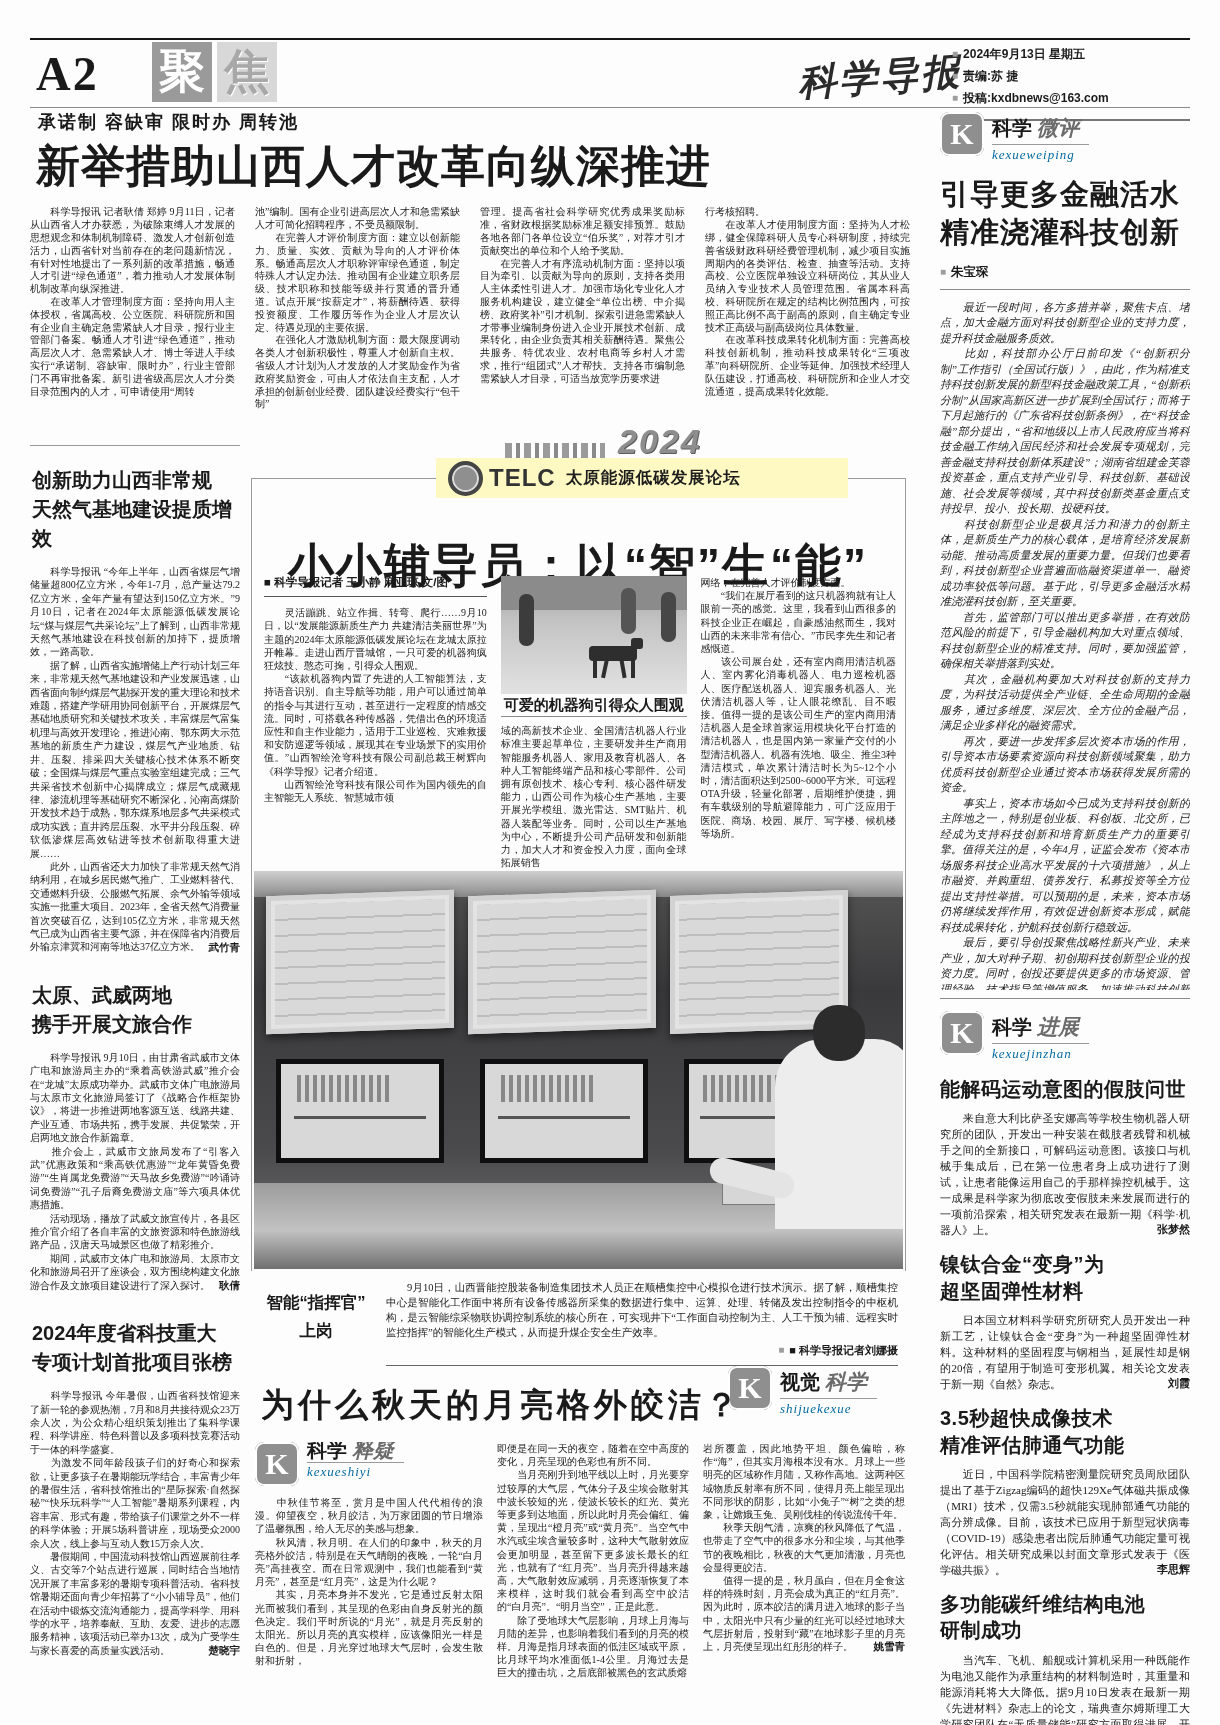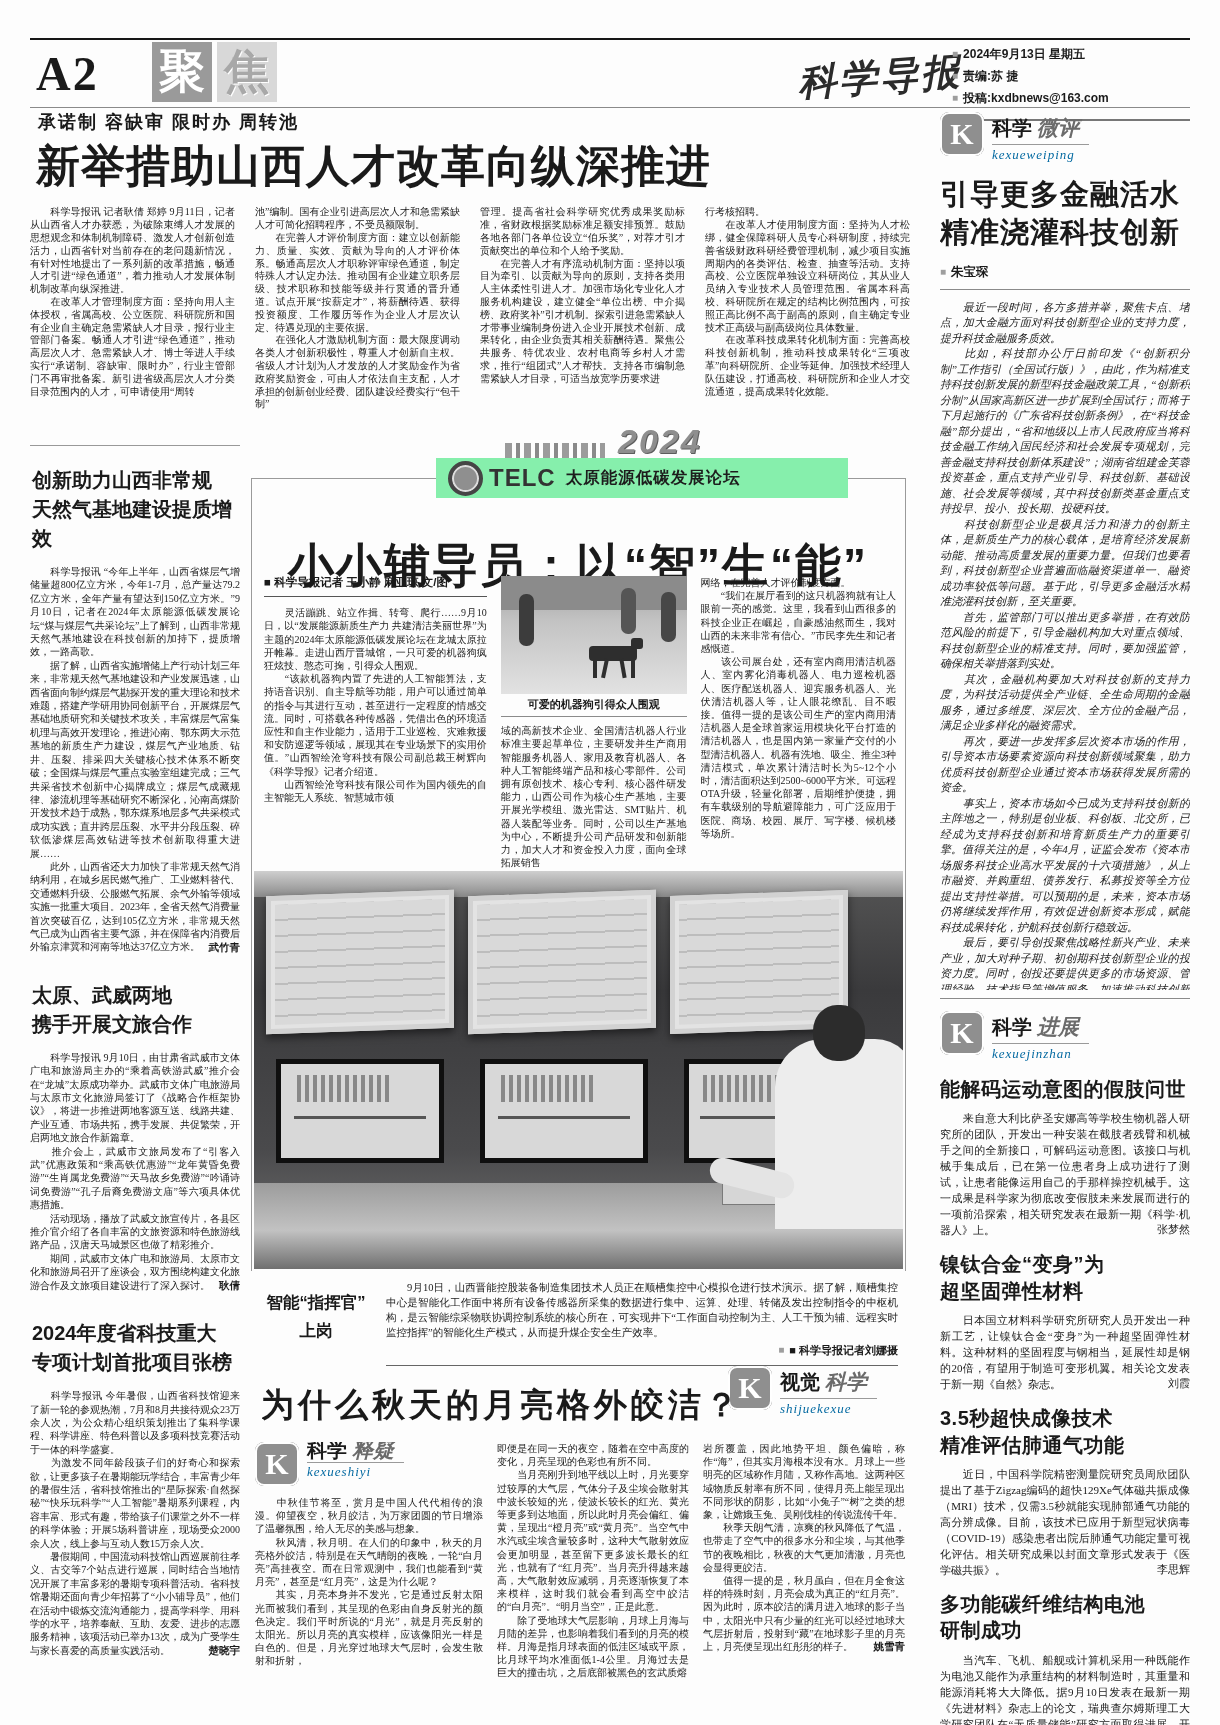--- a/index.html
+++ b/index.html
@@ -35,21 +35,21 @@
   .left-col{position:absolute;left:30px;top:445px;width:210px;border-top:1px solid #999;padding-top:10px;}
   .la-title{font-family:"Liberation Sans","DejaVu Sans",sans-serif;font-size:20px;font-weight:800;
             line-height:1.45;white-space:pre-line;margin:10px 0 12px 2px;}
   .la-body{font-size:10px;line-height:13.4px;text-align:justify;}
   .sig{text-align:right;font-weight:700;font-size:10.5px;font-family:"Liberation Sans",sans-serif;margin-top:-13px;}
   .la-gap{height:16px;}
 
   
   .feature{position:absolute;left:250px;top:458px;width:657px;height:902px;}
   .feature-frame{position:absolute;left:1px;top:20px;width:653px;height:792px;border:1px solid #9a9a9a;border-bottom:none;}
-  .banner{position:absolute;left:186px;top:0;width:412px;height:40px;background:#86efac;
+  .banner{position:absolute;left:186px;top:0;width:412px;height:40px;background:#fef9c3;
           display:flex;align-items:center;padding:0 0 0 12px;box-sizing:border-box;}
   .telc-circle{width:27px;height:27px;border-radius:50%;border:4px solid #454545;background:#8f8f8f;
                box-shadow:inset 0 0 0 2px #ddd;margin-right:6px;flex:none;}
   .telc-word{font-size:24px;font-weight:900;color:#333;letter-spacing:1px;margin-right:10px;}
   .forum-name{font-size:16.5px;font-weight:800;color:#1d1d1d;letter-spacing:1px;white-space:nowrap;}
   .skyline{position:absolute;left:255px;top:-15px;width:100px;height:15px;
            background:repeating-linear-gradient(90deg,#9b9b9b 0 7px,transparent 7px 11px,#8a8a8a 11px 15px,transparent 15px 19px);}
   .year-label{position:absolute;left:368px;top:-36px;font-size:34px;font-weight:900;font-style:italic;
               color:#8e8e8e;text-shadow:1px 1px 0 #5d5d5d;letter-spacing:2px;}
   .f-headline{position:absolute;left:38px;top:46px;font-size:46px;font-weight:900;letter-spacing:2px;white-space:nowrap;}
@@ -59,21 +59,21 @@
   .fcol2{width:190px;}
   .fcol3{width:200px;}
   .f-byline{font-size:11.5px;font-weight:700;font-family:Liberation Sans, sans-serif;
             border-bottom:1px solid #555;padding-bottom:7px;margin-bottom:9px;}
   .robot-photo{position:relative;width:190px;height:118px;background:linear-gradient(180deg,#9e9e9e 0,#c3c3c3 38%,#e2e2e2 100%);overflow:hidden;}
   .rp-band{position:absolute;left:0;top:0;width:100%;height:34px;background:#8b8b8b;}
   .rp-person{position:absolute;width:15px;height:52px;border-radius:7px;background:#3c3c3c;}
   .rp-dog-body{position:absolute;left:88px;top:70px;width:48px;height:15px;border-radius:4px;background:#2e2e2e;}
   .rp-dog-head{position:absolute;left:130px;top:62px;width:12px;height:11px;border-radius:3px;background:#2e2e2e;}
   .rp-leg{position:absolute;width:4px;height:19px;background:#2e2e2e;top:83px;}
-  .robot-caption{font-size:11px;font-weight:700;text-align:center;font-family:"Liberation Sans",sans-serif;
+  .robot-caption{font-size:15px;font-weight:700;text-align:center;font-family:"Liberation Sans",sans-serif;
                  border-bottom:1px solid #8a8a8a;padding:4px 0 5px;margin-bottom:7px;}
   .main-photo{position:absolute;left:4px;top:413px;width:649px;height:398px;
               background:linear-gradient(180deg,#565656 0,#3a3a3c 30%,#4a4a4c 70%,#777 100%);overflow:hidden;}
   .ceiling{position:absolute;left:0;top:0;width:100%;height:26px;background:linear-gradient(180deg,#cfcfcf,#8a8a8a);}
   .monitor-top{position:absolute;top:22px;height:128px;background:#e3e3e3;border:5px solid #d2d2d2;
                transform:skewY(-2deg);box-shadow:0 4px 8px rgba(0,0,0,.5);}
   .monitor-top .scr{position:absolute;inset:4px;background:
       repeating-linear-gradient(180deg,#d9d9d9 0 14px,#bdbdbd 14px 16px);}
   .monitor-low{position:absolute;top:188px;height:104px;background:#0f0f0f;padding:5px;box-sizing:border-box;}
   .monitor-low .scr{width:100%;height:100%;background:#d8d8d8;position:relative;overflow:hidden;}
@@ -118,21 +118,21 @@
   .sidebar{position:absolute;left:940px;top:112px;width:250px;}
   .weiping{height:878px;overflow:hidden;}
   .sb-h1{font-size:29px;font-weight:800;line-height:1.32;white-space:pre-line;margin:12px 0 12px;letter-spacing:1px;}
   .sb-author{font-size:12.5px;font-weight:700;font-family:"Liberation Sans",sans-serif;
              border-bottom:1px solid #8a8a8a;padding-bottom:8px;margin-bottom:10px;}
   .weiping-body p{font-size:11px;line-height:15.5px;font-style:italic;text-align:justify;}
   .sb-rule{border-top:1px solid #8a8a8a;margin:8px 0 12px;}
   .sb-art h3{font-size:20px;font-weight:800;line-height:1.32;white-space:pre-line;margin:14px 0 8px;
              font-family:"Liberation Sans","DejaVu Sans",sans-serif;letter-spacing:.5px;}
   .sb-art .sb-body p{font-size:11px;line-height:16px;text-align:justify;}
-  .sb-sig{text-align:right;font-weight:400;font-size:11px;font-family:"Liberation Sans",sans-serif;margin-top:-16px;}
+  .sb-sig{text-align:right;font-weight:700;font-size:11px;font-family:"Liberation Sans",sans-serif;margin-top:-16px;}
 </style>
 </head>
 <body>
 
 <div class="page">
 
   <div class="top-rule"></div>
   <div class="pageno sans">A2</div>
   <div class="focus-logo">
     <div class="focus-box b1">聚</div>

